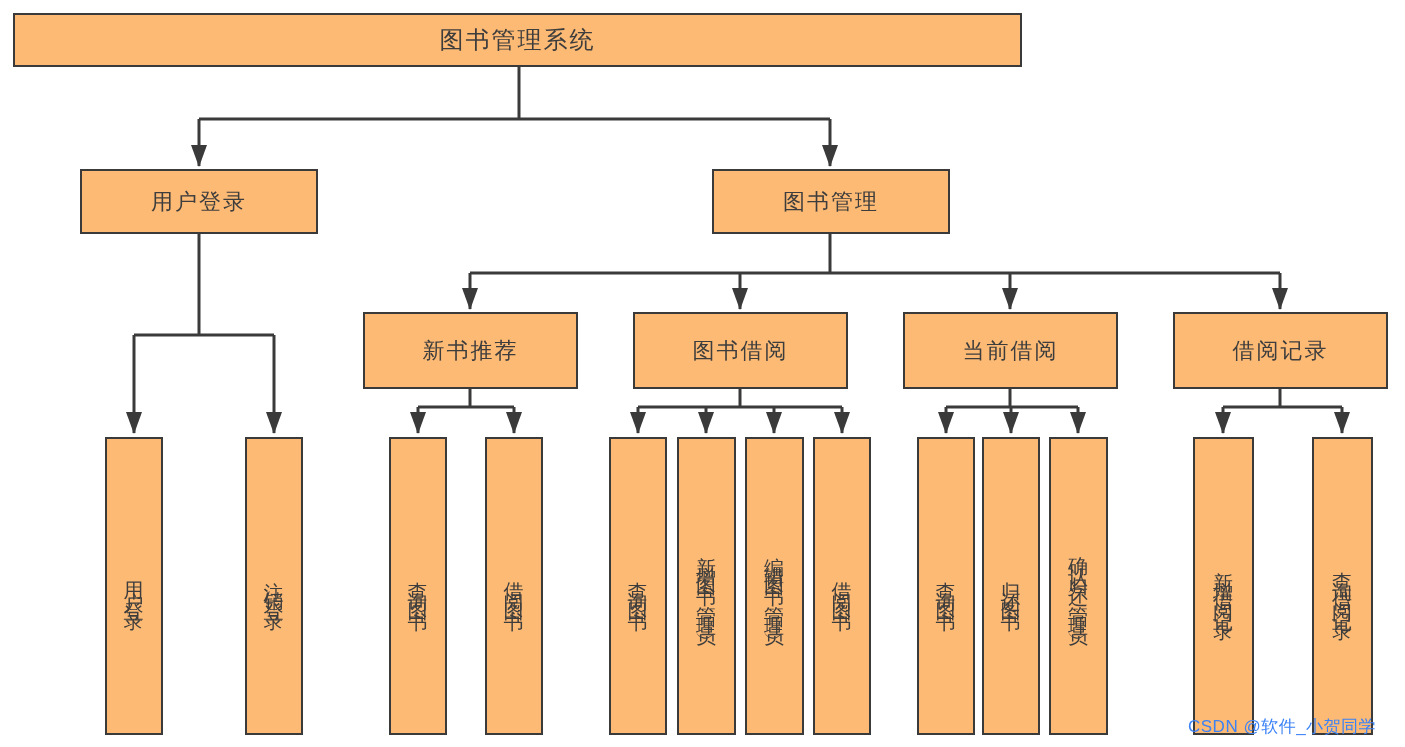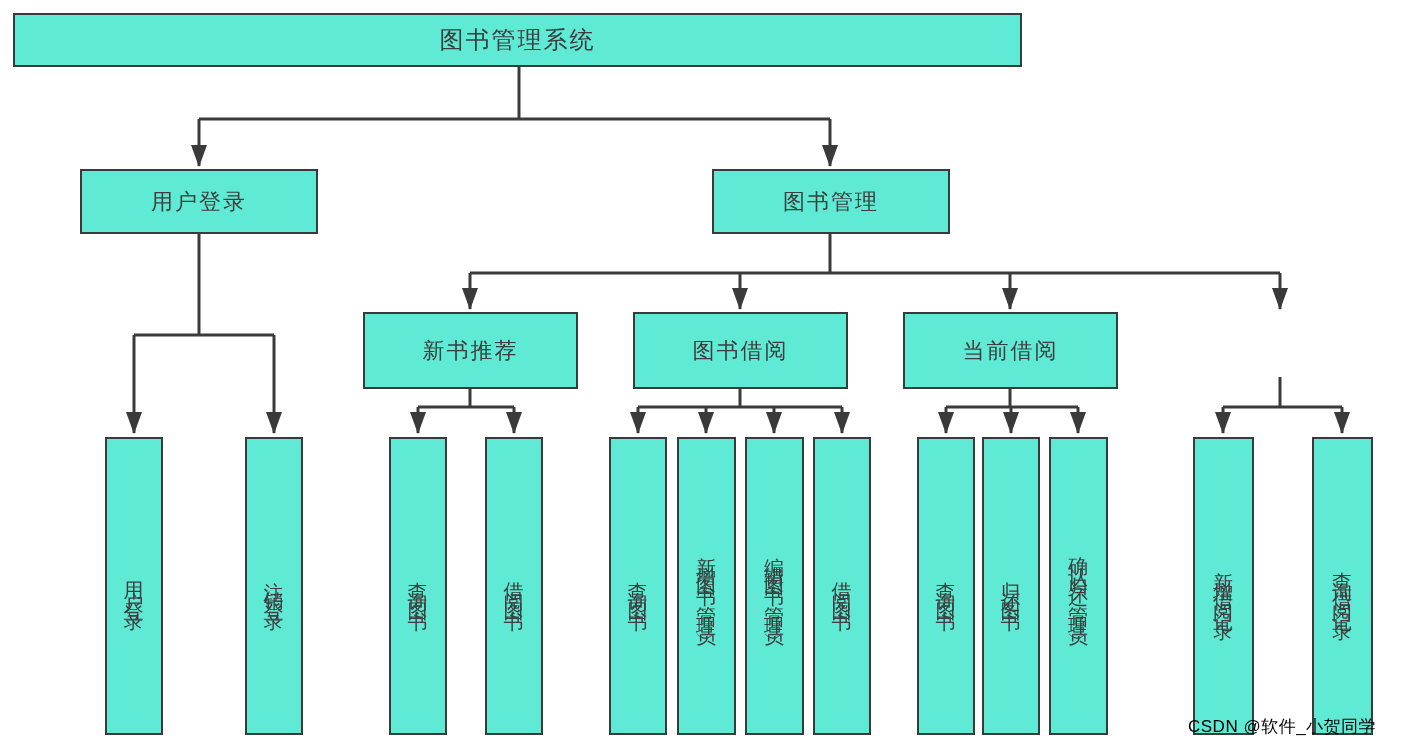--- a/index.html
+++ b/index.html
@@ -20,21 +20,21 @@
   .wires {
     position: absolute;
     left: 0;
     top: 0;
     z-index: 1;
   }
   .node {
     position: absolute;
     box-sizing: border-box;
     border: 2.5px solid #3a3a3a;
-    background: #5eead4;
+    background: #fdba74;
     color: #3d3d3d;
     display: flex;
     align-items: center;
     justify-content: center;
     z-index: 2;
   }
   .node.h {
     font-size: 22px;
     letter-spacing: 2px;
     white-space: nowrap;
@@ -55,21 +55,21 @@
     text-orientation: mixed;
     font-size: 20px;
     letter-spacing: 10px;
     line-height: 1.0;
   }
   .watermark {
     position: absolute;
     left: 1188px;
     top: 715px;
     font-size: 17px;
-    color: #000000;
+    color: #3b82f6;
     letter-spacing: 0.5px;
     white-space: nowrap;
     z-index: 3;
   }
 </style>
 </head>
 <body>
 
 <div class="canvas">
 
@@ -124,20 +124,21 @@
   </svg>
 
   <div class="node h root-box">图书管理系统</div>
 
   <div class="node h lvl2" style="left:80px;">用户登录</div>
   <div class="node h lvl2" style="left:712px;text-align:right;">图书管理</div>
 
   <div class="node h lvl3" style="left:363px;">新书推荐</div>
   <div class="node h lvl3" style="left:633px;">图书借阅</div>
   <div class="node h lvl3" style="left:903px;">当前借阅</div>
+  <div class="node h lvl3" style="left:1173px;">借阅记录</div>
 
   <div class="node leaf" style="left:105px;width:58px;">用户登录</div>
   <div class="node leaf" style="left:245px;width:58px;">注销登录</div>
 
   <div class="node leaf" style="left:389px;width:58px;">查询图书</div>
   <div class="node leaf" style="left:485px;width:58px;">借阅图书</div>
 
   <div class="node leaf" style="left:609px;width:58px;">查询图书</div>
   <div class="node leaf" style="left:677px;width:59px;">新增图书（管理员）</div>
   <div class="node leaf" style="left:745px;width:59px;">编辑图书（管理员）</div>

